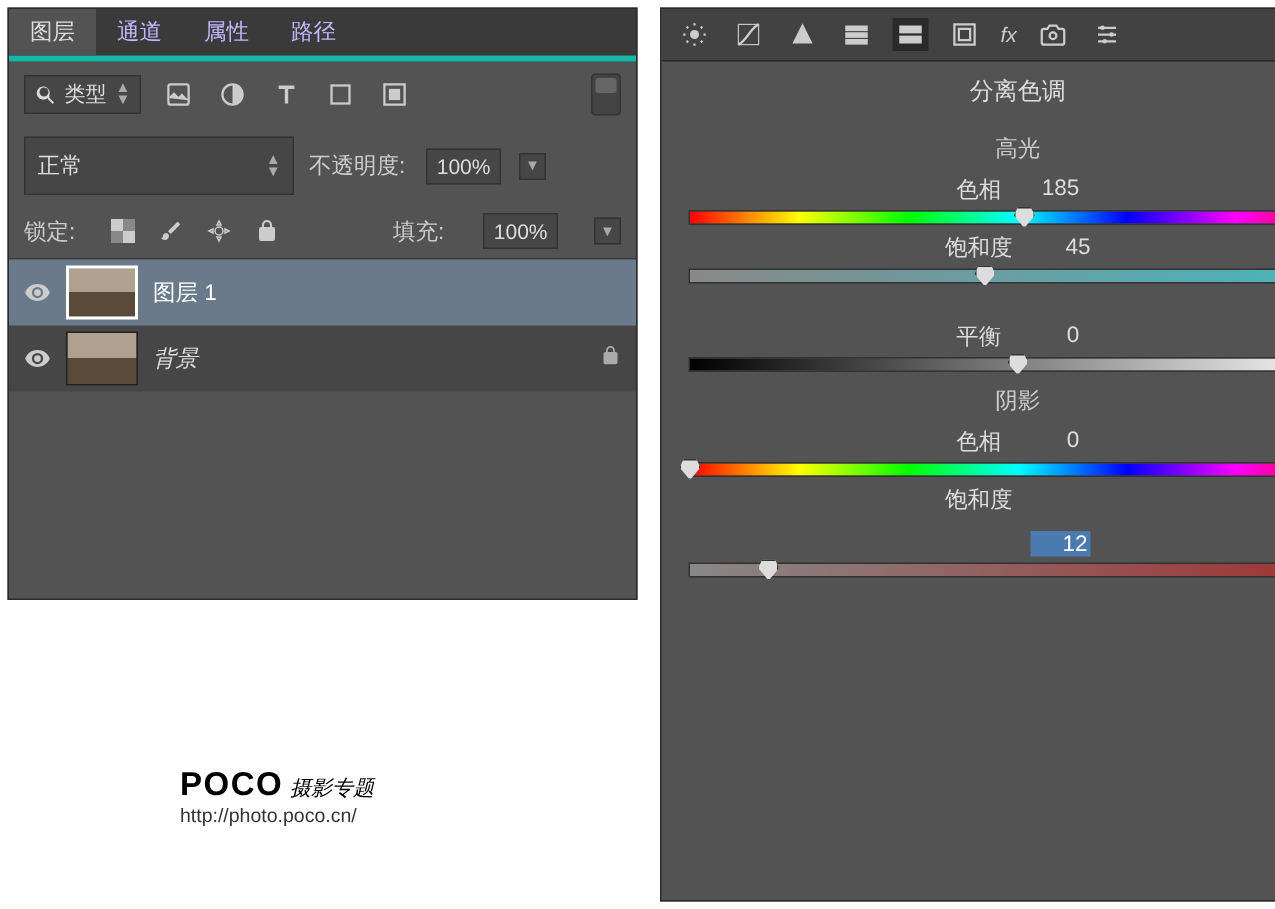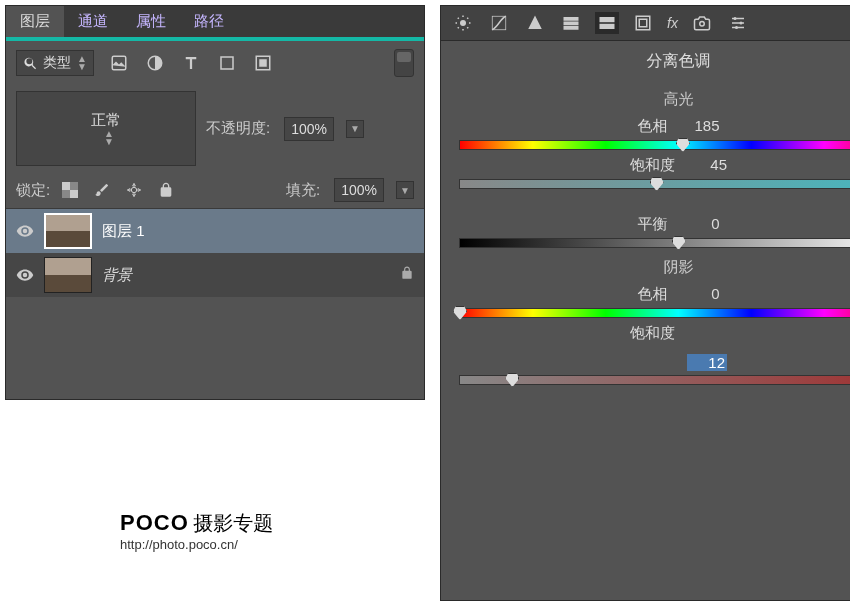--- a/index.html
+++ b/index.html
@@ -14,26 +14,26 @@
     .filter-dropdown { display: flex; align-items: center; background: #464646; border: 1px solid #333; padding: 3px 6px; color: #ddd; font-size: 14px; }
     .search-icon { width: 16px; height: 16px; fill: #ddd; margin-right: 4px; }
     .arrows { margin-left: 6px; color: #aaa; font-size: 10px; line-height: 8px; }
     .filter-icons { display: flex; gap: 14px; margin-left: 8px; }
     .fi { width: 22px; height: 22px; display: flex; align-items: center; justify-content: center; color: #ccc; }
     .fi svg { width: 18px; height: 18px; fill: #ccc; }
     .toggle { margin-left: auto; width: 20px; height: 28px; background: #444; border: 1px solid #333; border-radius: 3px; position: relative; }
     .toggle::after { content: ''; position: absolute; top: 2px; left: 2px; right: 2px; height: 10px; background: #666; border-radius: 2px; }
     
     .blend-row { display: flex; align-items: center; padding: 6px 10px; gap: 10px; }
-    .blend-dropdown { display: flex; align-items: center; justify-content: space-between; background: #464646; border: 1px solid #333; padding: 19px 8px; color: #ddd; font-size: 15px; width: 180px; flex-direction: column; }
+    .blend-dropdown { display: flex; align-items: center; justify-content: space-between; background: #464646; border: 1px solid #333; padding: 9px 8px; color: #ddd; font-size: 15px; width: 180px; }
     .label { color: #ccc; font-size: 15px; }
     .pct-box { display: flex; align-items: center; background: #464646; border: 1px solid #333; padding: 3px 6px; color: #ddd; font-size: 14px; margin-left: 4px; }
     .dd-arrow { width: 18px; height: 18px; background: #464646; border: 1px solid #333; display: flex; align-items: center; justify-content: center; color: #aaa; font-size: 10px; margin-left: 2px; }
     
-    .lock-row { display: flex; align-items: center; padding: 6px 10px; gap: 10px; border-bottom: 1px solid #3a3a3a; }
+    .lock-row { display: flex; align-items: center; padding: 6px 10px; gap: 22px; border-bottom: 1px solid #3a3a3a; }
     .lock-icons { display: flex; gap: 12px; align-items: center; }
     .li { width: 20px; height: 20px; display: flex; align-items: center; justify-content: center; }
     .li svg { width: 16px; height: 16px; fill: #ccc; }
     
     .layer-list { background: #464646; }
     .layer-item { display: flex; align-items: center; padding: 4px 10px; gap: 10px; }
     .layer-item.selected { background: #6a7a8a; }
     .eye { width: 18px; height: 18px; }
     .eye svg { width: 18px; height: 18px; fill: #ccc; }
     .thumb { width: 48px; height: 36px; background: linear-gradient(to bottom, #b0a090 50%, #5a4a3a 50%); border: 1px solid #222; }
@@ -61,21 +61,21 @@
     .slider-track.hue { background: linear-gradient(to right, red, yellow, lime, cyan, blue, magenta, red); }
     .slider-track.sat { background: linear-gradient(to right, #888, #46b8c0); }
     .slider-track.gray { background: linear-gradient(to right, #000, #fff); }
     .slider-track.sat2 { background: linear-gradient(to right, #888, #a03030); }
     .slider-handle { position: absolute; top: -3px; width: 14px; height: 14px; background: #ddd; border: 1px solid #333; transform: translateX(-50%); clip-path: polygon(50% 100%, 100% 40%, 80% 0, 20% 0, 0 40%); }
     
     .watermark { position: absolute; right: 10px; top: 8px; color: #999; font-size: 11px; }
     
     .poco { position: absolute; left: 120px; top: 510px; }
     .poco-logo { font-size: 22px; font-weight: bold; letter-spacing: 1px; }
-    .poco-sub { font-size: 20px; }
+    .poco-sub { font-size: 14px; font-style: italic; }
     .poco-url { font-size: 13px; color: #333; }
   </style>
 </head>
 <body>
 
 <div class="watermark">
   <span>思缘设计论坛</span>&nbsp;&nbsp;<span>WWW.MISSYUAN.COM</span>
 </div>
 
 <div class="layers-panel">

